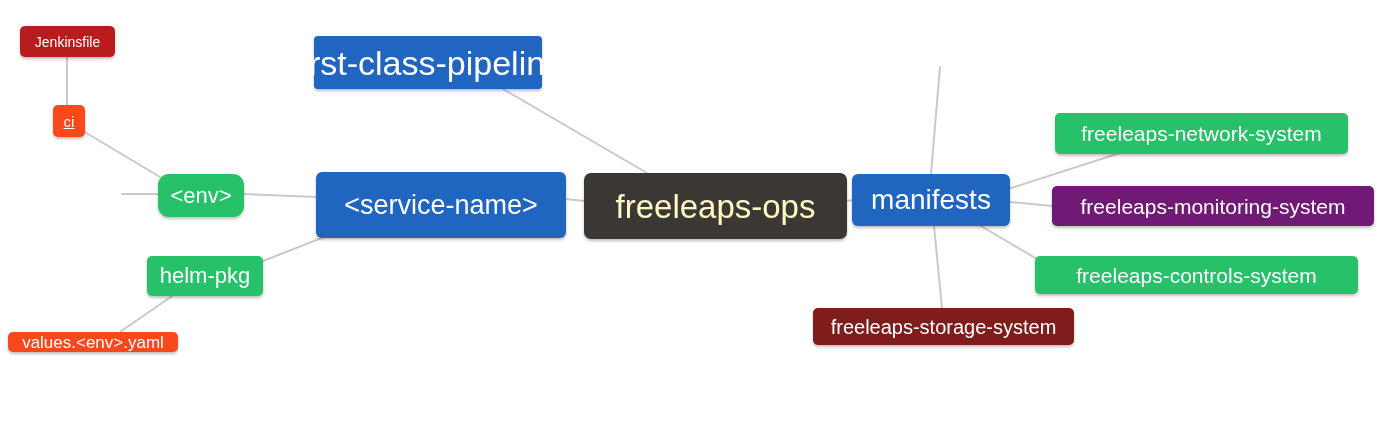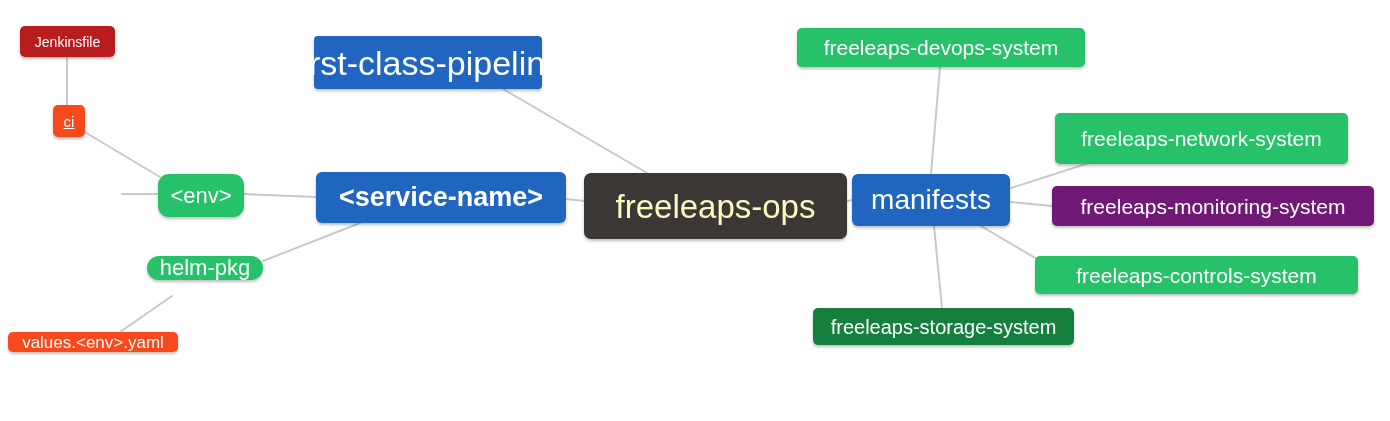--- a/index.html
+++ b/index.html
@@ -34,28 +34,28 @@
     white-space: nowrap;
     cursor: pointer;
     box-sizing: border-box;
     line-height: 1;
   }
   
   .n-jenkinsfile          { left: 20px;   top: 26px;  width: 95px;  height: 31px; font-size: 14px; }
   .n-ci                   { left: 53px;   top: 105px; width: 32px;  height: 32px; font-size: 15px; text-decoration: underline; }
   .n-argo-app             { left: 31px;   top: 176px; width: 91px;  height: 35px; font-size: 17px; }
   .n-env                  { left: 158px;  top: 174px; width: 86px;  height: 43px; font-size: 22px; border-radius: 11px; }
-  .n-helm-pkg             { left: 147px;  top: 256px; width: 116px; height: 24px; font-size: 22px; border-radius: 20px; }
+  .n-helm-pkg             { left: 147px;  top: 256px; width: 116px; height: 40px; font-size: 22px; }
   .n-values-env-yaml      { left: 8px;    top: 332px; width: 170px; height: 20px; font-size: 17px; }
   .n-first-class-pipeline { left: 314px;  top: 36px;  width: 228px; height: 53px; font-size: 34px; border-radius: 4px; }
-  .n-service-name         { left: 316px;  top: 172px; width: 250px; height: 51px; font-size: 27px; border-radius: 6px; font-weight: bold; }
+  .n-service-name         { left: 316px;  top: 172px; width: 250px; height: 66px; font-size: 27px; border-radius: 6px; }
   .n-freeleaps-ops        { left: 584px;  top: 173px; width: 263px; height: 66px; font-size: 33px; border-radius: 7px; }
   .n-manifests            { left: 852px;  top: 174px; width: 158px; height: 52px; font-size: 28px; border-radius: 6px; }
   .n-devops               { left: 797px;  top: 28px;  width: 288px; height: 39px; font-size: 21px; }
-  .n-network              { left: 1055px; top: 113px; width: 293px; height: 51px; font-size: 21px; }
+  .n-network              { left: 1055px; top: 113px; width: 293px; height: 41px; font-size: 21px; }
   .n-monitoring           { left: 1052px; top: 186px; width: 322px; height: 40px; font-size: 21px; }
   .n-controls             { left: 1035px; top: 256px; width: 323px; height: 38px; font-size: 21px; }
   .n-storage              { left: 813px;  top: 308px; width: 261px; height: 37px; font-size: 20px; }
 </style>
 </head>
 <body>
 
 <div id="canvas" style="background-color: rgb(255, 255, 255);">
 
   <svg id="edge-layer" width="1390" height="421" viewBox="0 0 1390 421" xmlns="http://www.w3.org/2000/svg">
@@ -77,19 +77,18 @@
 
   <div class="node n-jenkinsfile c-orange" style="background-color: #b91c1c; color: rgb(255, 255, 255);">Jenkinsfile</div>
   <div class="node n-ci c-red" style="background-color: rgb(248, 73, 29); color: rgb(255, 255, 255);">ci</div>
   <div class="node n-env c-green" style="background-color: rgb(38, 193, 105); color: rgb(255, 255, 255);">&lt;env&gt;</div>
   <div class="node n-helm-pkg c-green" style="background-color: rgb(38, 193, 105); color: rgb(255, 255, 255);">helm-pkg</div>
   <div class="node n-values-env-yaml c-red" style="background-color: rgb(248, 73, 29); color: rgb(255, 255, 255);">values.&lt;env&gt;.yaml</div>
   <div class="node n-first-class-pipeline c-blue" style="background-color: rgb(32, 101, 191); color: rgb(255, 255, 255);">first-class-pipeline</div>
   <div class="node n-service-name c-blue" style="background-color: rgb(32, 101, 191); color: rgb(255, 255, 255);">&lt;service-name&gt;</div>
   <div class="node n-freeleaps-ops c-dark" style="background-color: rgb(59, 55, 53); color: #fef9c3;">freeleaps-ops</div>
   <div class="node n-manifests c-blue" style="background-color: rgb(32, 101, 191); color: rgb(255, 255, 255);">manifests</div>
-  <div class="node n-devops c-green" style="background-color: rgb(38, 193, 105); color: rgb(255, 255, 255);">freeleaps-devops-system</div>
   <div class="node n-network c-green" style="background-color: rgb(38, 193, 105); color: rgb(255, 255, 255);">freeleaps-network-system</div>
   <div class="node n-monitoring c-green" style="background-color: #701a75; color: rgb(255, 255, 255);">freeleaps-monitoring-system</div>
   <div class="node n-controls c-green" style="background-color: rgb(38, 193, 105); color: rgb(255, 255, 255);">freeleaps-controls-system</div>
-  <div class="node n-storage c-green" style="background-color: #15803d; color: rgb(255, 255, 255);">freeleaps-storage-system</div>
+  <div class="node n-storage c-green" style="background-color: #7f1d1d; color: rgb(255, 255, 255);">freeleaps-storage-system</div>
 
 </div>
 
 </body></html>

